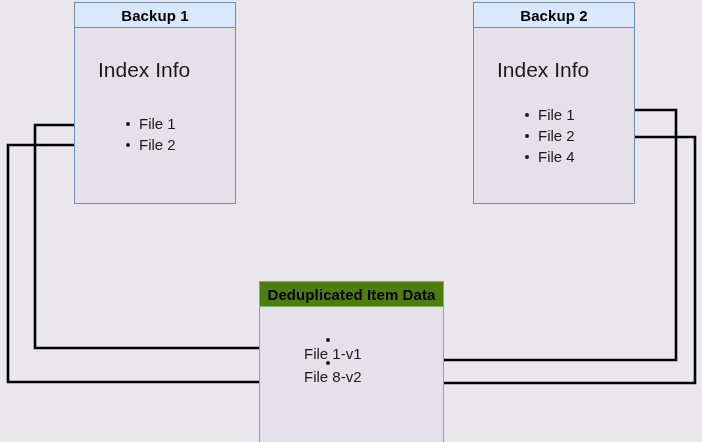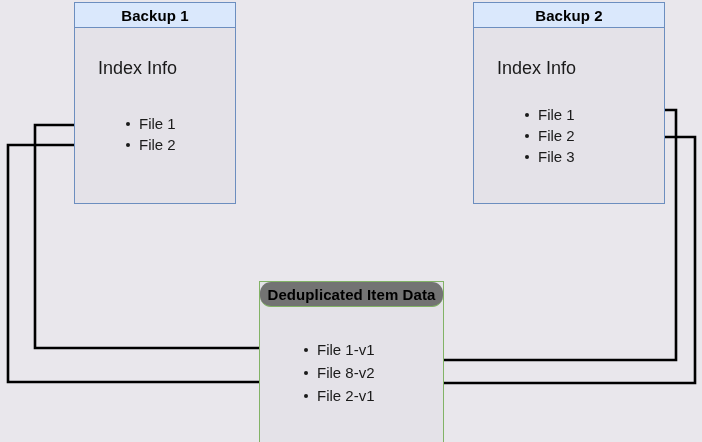--- a/index.html
+++ b/index.html
@@ -60,27 +60,26 @@
   }
   .blue-node .node-header {
     background: #dae8fc;
     border-bottom-color: #6c8ebf;
   }
   .green-node {
     border-color: #82b366;
     background: #e4e2e8;
   }
   .green-node .node-header {
-    background: #737373;
+    background: #4d7c0f;
     border-bottom-color: #82b366;
-    border-radius: 11px;
   }
   .index-label {
     position: absolute;
-    font-size: 18px;
+    font-size: 21px;
     color: #1a1a1a;
     white-space: nowrap;
   }
   .file-list {
     position: absolute;
     margin: 0;
     padding: 0;
     list-style: none;
   }
   .file-list li {
@@ -95,28 +94,28 @@
   .bullet {
     display: inline-block;
     width: 4px;
     height: 4px;
     border-radius: 50%;
     background: #1a1a1a;
     margin-right: 9px;
     flex: none;
   }
   #b1 { left: 74px; top: 2px; width: 162px; height: 202px; }
-  #b2 { left: 473px; top: 2px; width: 192px; height: 202px; }
+  #b2 { left: 473px; top: 2px; width: 162px; height: 202px; }
   #dd { left: 259px; top: 281px; width: 185px; height: 165px; }
   #b1 .index-label { left: 23px; top: 30px; }
   #b2 .index-label { left: 23px; top: 30px; }
   #b1 .file-list { left: 51px; top: 85px; }
   #b2 .file-list { left: 51px; top: 76px; }
   #dd .file-list { left: 44px; top: 31px; }
-  #dd .file-list li { height: 23px; line-height: 23px; }
+  #dd .file-list li { height: 23px; line-height: 23px; flex-direction: column; }
 </style>
 </head>
 <body>
 
 <div id="canvas">
 
   <svg class="edges" viewBox="0 0 702 442" width="702" height="442">
     <defs>
       <marker id="arrowR" markerWidth="10" markerHeight="8" refX="9" refY="4" orient="auto" markerUnits="userSpaceOnUse">
         <path d="M0,0 L10,4 L0,8 L2.4,4 Z" fill="#000000"></path>
@@ -159,39 +158,35 @@
         <li>
           <span class="bullet"></span>
           <span>File 1</span>
         </li>
         <li>
           <span class="bullet"></span>
           <span>File 2</span>
         </li>
         <li>
           <span class="bullet"></span>
-          <span>File 3</span>
+          <span>File 4</span>
         </li>
       </ul>
     </div>
   </div>
 
   <div class="node green-node" id="dd">
     <div class="node-header">Deduplicated Item Data</div>
     <div class="node-body">
       <ul class="file-list">
         <li>
           <span class="bullet"></span>
           <span>File 1-v1</span>
         </li>
         <li>
           <span class="bullet"></span>
           <span>File 8-v2</span>
         </li>
-        <li>
-          <span class="bullet"></span>
-          <span>File 2-v1</span>
-        </li>
       </ul>
     </div>
   </div>
 
 </div>
 
 </body></html>

